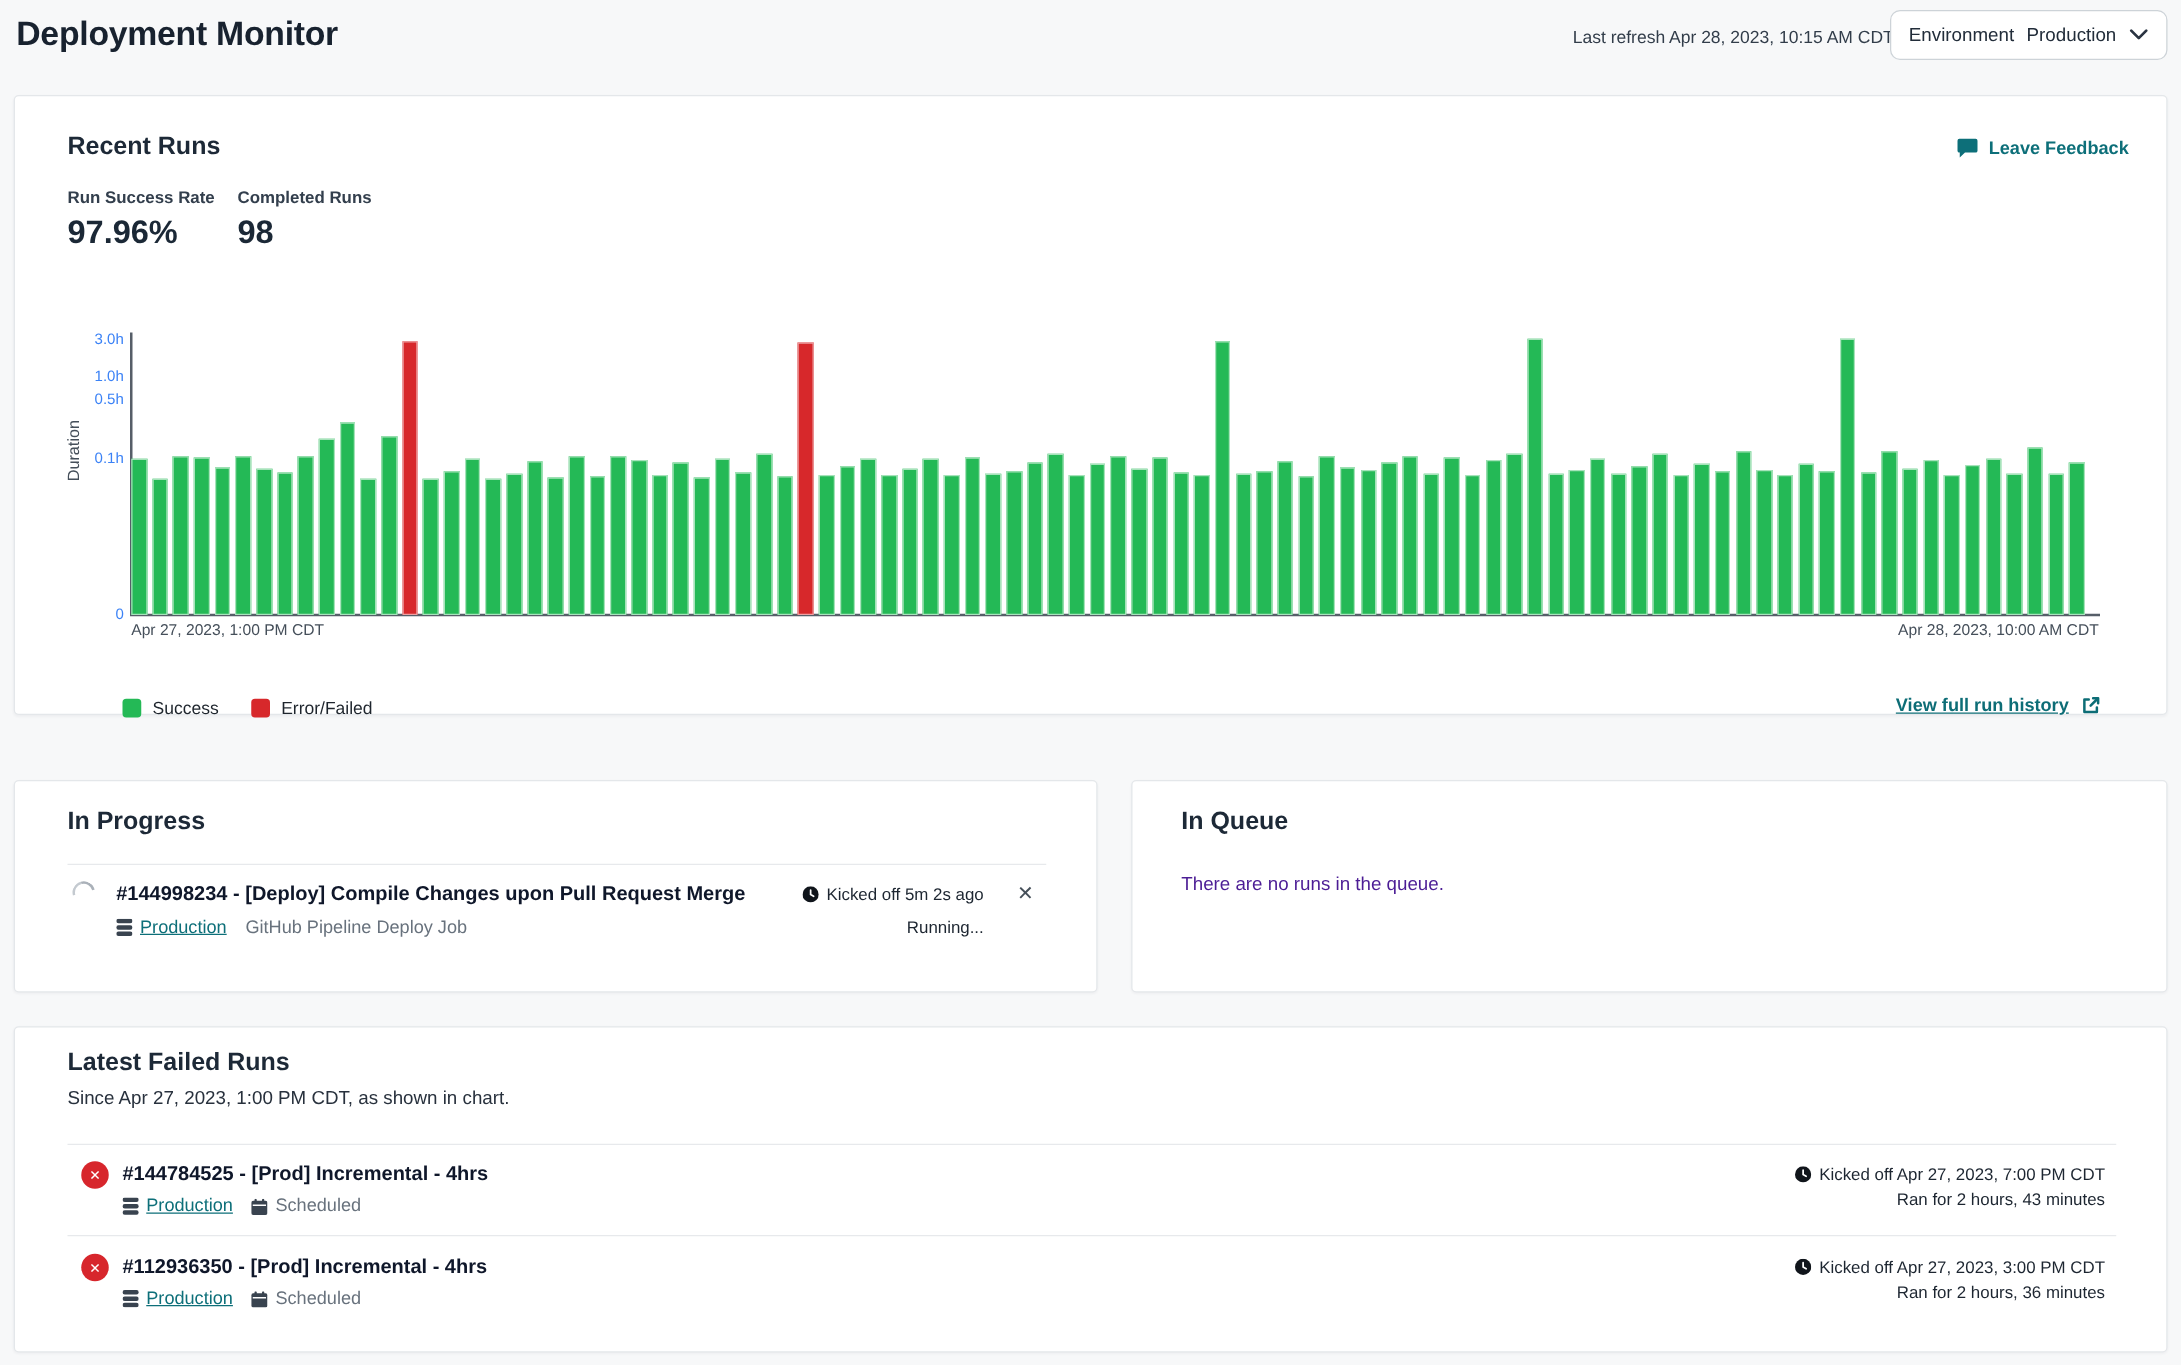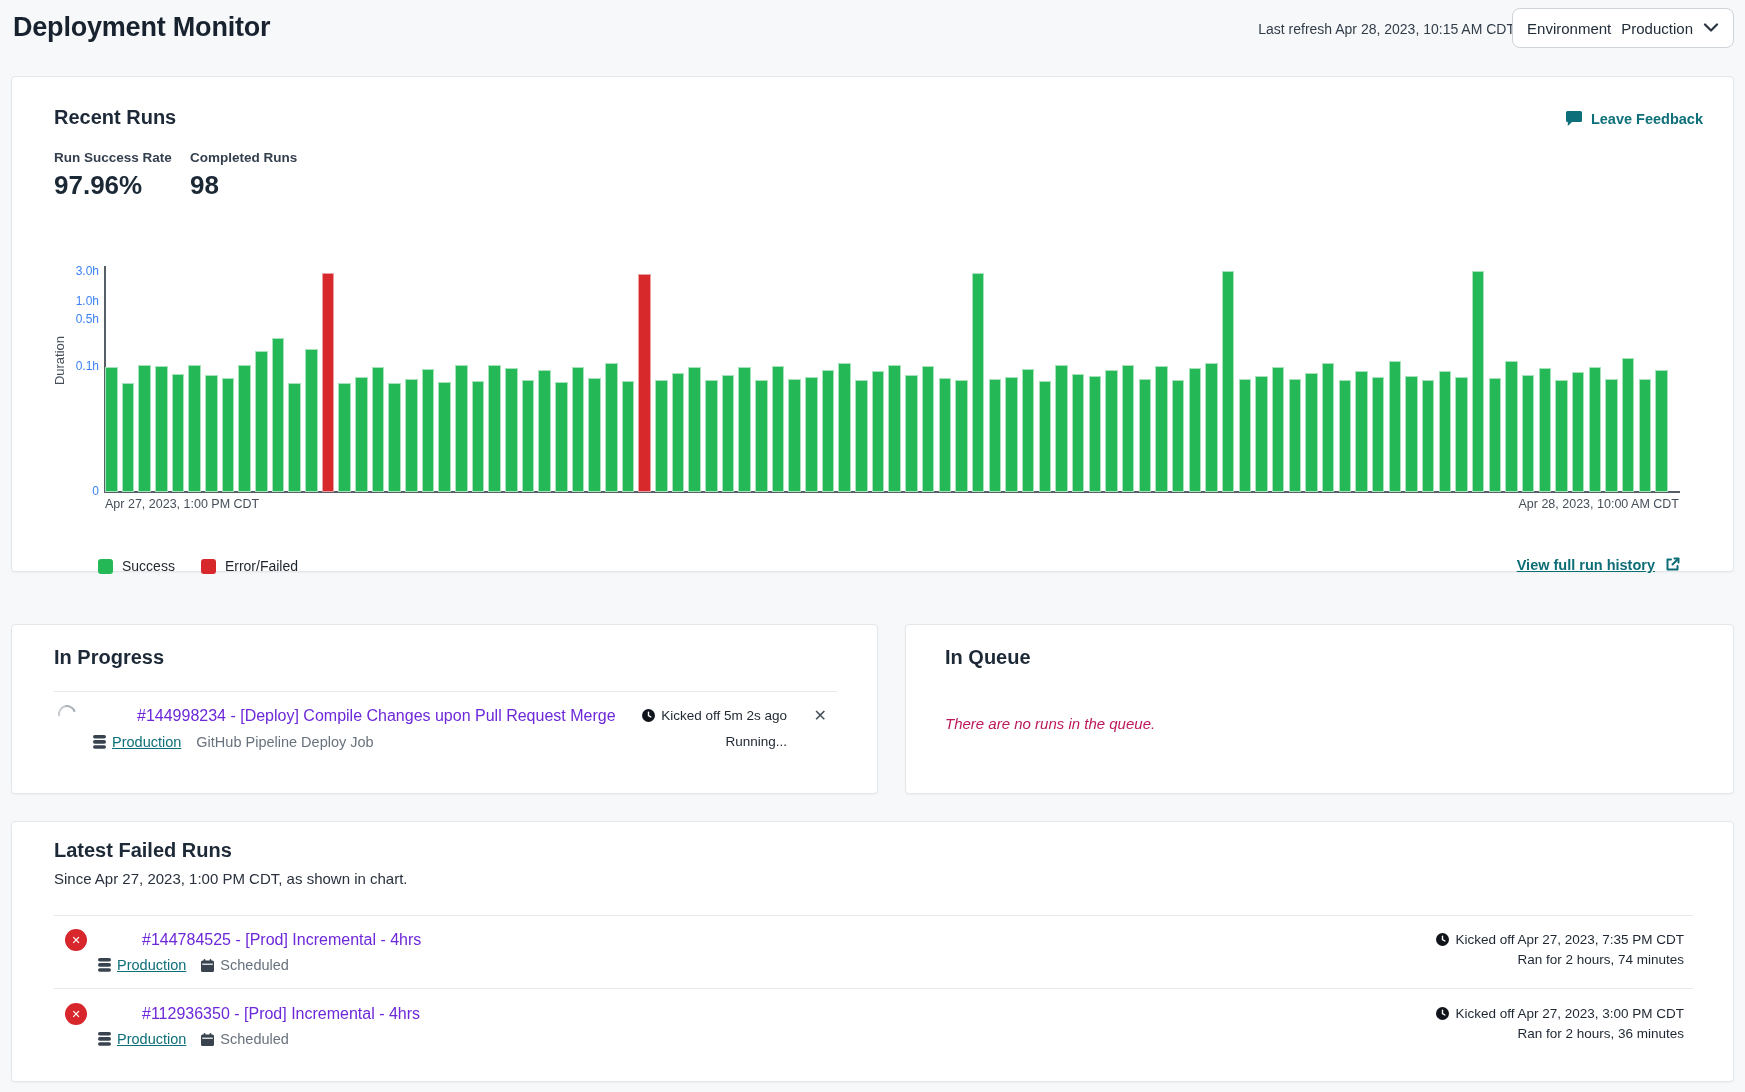--- a/index.html
+++ b/index.html
@@ -47,32 +47,32 @@
   .bar { position:absolute; width:12.5px; background:#24b956; border:1px solid #a6e3ba; }
   .bar-failed { background:#d7282b; border-color:#eda0a2; }
   .legend { position:absolute; left:86px; top:481px; display:flex; align-items:center; gap:26px; }
   .legend-item { display:flex; align-items:center; gap:9px; font-size:14px; color:#1e252d; }
   .swatch { width:15px; height:15px; border-radius:3px; }
   .history-link { position:absolute; right:52px; top:479px; display:flex; align-items:flex-end; gap:9px;
     color:#0d6d76; font-size:14.5px; font-weight:600; cursor:pointer; }
   .history-link .lbl { text-decoration:underline; }
 
   
-  .run-title { position:absolute; font-size:16px; font-weight:400; color:#6d28d9; white-space:nowrap;margin-left:44px; }
+  .run-title { position:absolute; font-size:16px; font-weight:700; color:#0f172a; white-space:nowrap; }
   .run-meta { position:absolute; display:flex; align-items:center; gap:15px; font-size:14.5px; white-space:nowrap; }
   .meta-piece { display:flex; align-items:center; gap:6px; }
   .env-link { color:#0d6f79; text-decoration:underline; cursor:pointer; }
   .muted { color:#68727d; }
   .right-info { position:absolute; display:flex; align-items:center; gap:6px; font-size:13.5px;
     color:#1d2631; white-space:nowrap; }
   .spinner { position:absolute; left:46px; top:80px; width:18px; height:18px; border-radius:50%;
     border:2px solid transparent; border-top:2px solid #aab1b9; border-left:2px solid #c4cad0;
     transform:rotate(30deg); }
   .close-x { position:absolute; right:50px; top:83px; font-size:16px; color:#454f59; cursor:pointer; line-height:1; }
-  .queue-msg { position:absolute; left:39px; top:90px; font-size:15px; color:#be185d;font-style:italic; }
+  .queue-msg { position:absolute; left:39px; top:74px; font-size:15px; color:#4c1d95; }
   .failed-subtitle { position:absolute; left:42px; top:48px; font-size:15px; color:#28313d; }
   .fail-badge { position:absolute; width:22px; height:22px; border-radius:50%; background:#d7262c;
     color:#fff; font-size:11px; font-weight:700; display:flex; align-items:center; justify-content:center; }
   svg { display:block; }
 </style>
 </head>
 <body>
 
 <h1 class="page-title">Deployment Monitor</h1>
 <div class="refresh-text">Last refresh Apr 28, 2023, 10:15 AM CDT</div>
@@ -303,24 +303,24 @@
       <span>Scheduled</span>
     </span>
   </div>
   <div class="right-info" style="right:49px; top:110px;">
     <span>
       <svg width="13" height="13" viewBox="0 0 13 13">
           <circle cx="6.5" cy="6.5" r="6.5" fill="#10151b"></circle>
           <path d="M6.5 3.1v3.5l2.4 1.4" stroke="#fff" stroke-width="1.4" fill="none" stroke-linecap="round"></path>
         </svg>
     </span>
-    <span>Kicked off Apr 27, 2023, 7:35 PM CDT</span>
+    <span>Kicked off Apr 27, 2023, 7:00 PM CDT</span>
   </div>
   <div class="right-info" style="right:49px; top:130px;">
-    <span>Ran for 2 hours, 74 minutes</span>
+    <span>Ran for 2 hours, 43 minutes</span>
   </div>
 
   <div class="divider" style="left:42px; top:166px; width:1639px;"></div>
 
   <div class="fail-badge" style="left:53px; top:181px;">✕</div>
   <div class="run-title" style="left:86px; top:183px;">#112936350 - [Prod] Incremental - 4hrs</div>
   <div class="run-meta" style="left:86px; top:209px;">
     <span class="meta-piece">
       <span>
         <svg width="13" height="14" viewBox="0 0 13 14" fill="#39434f">

